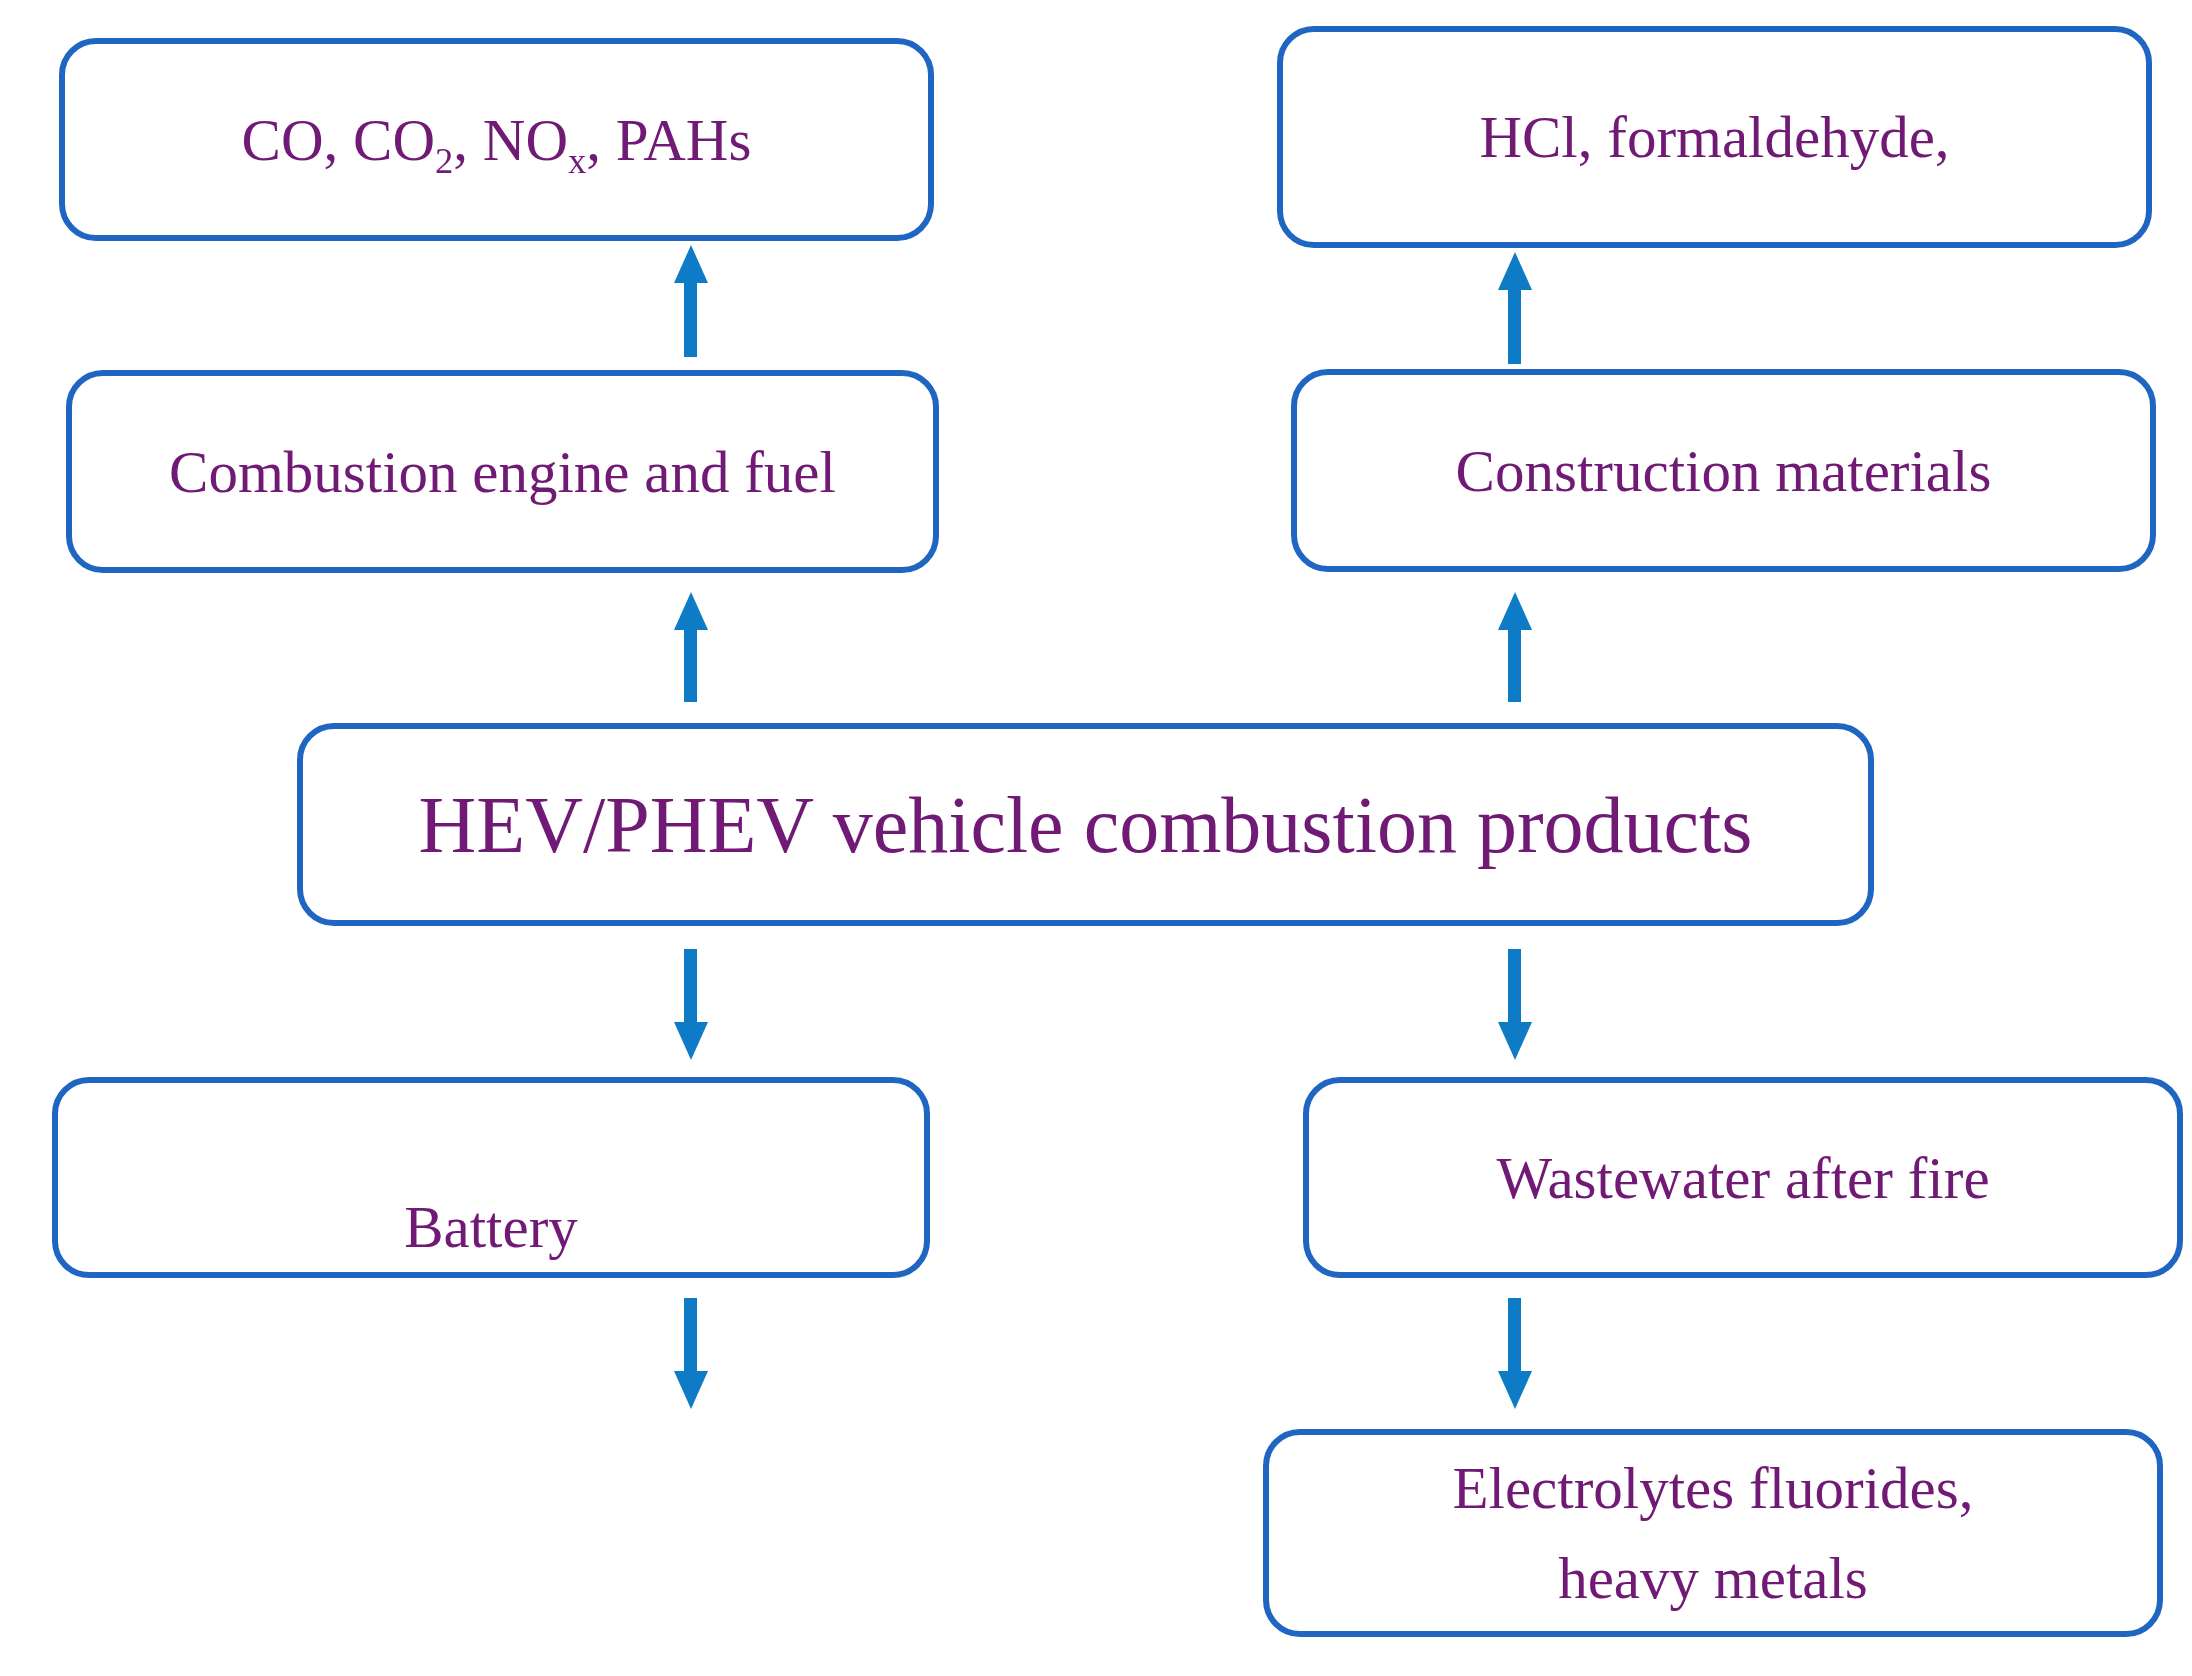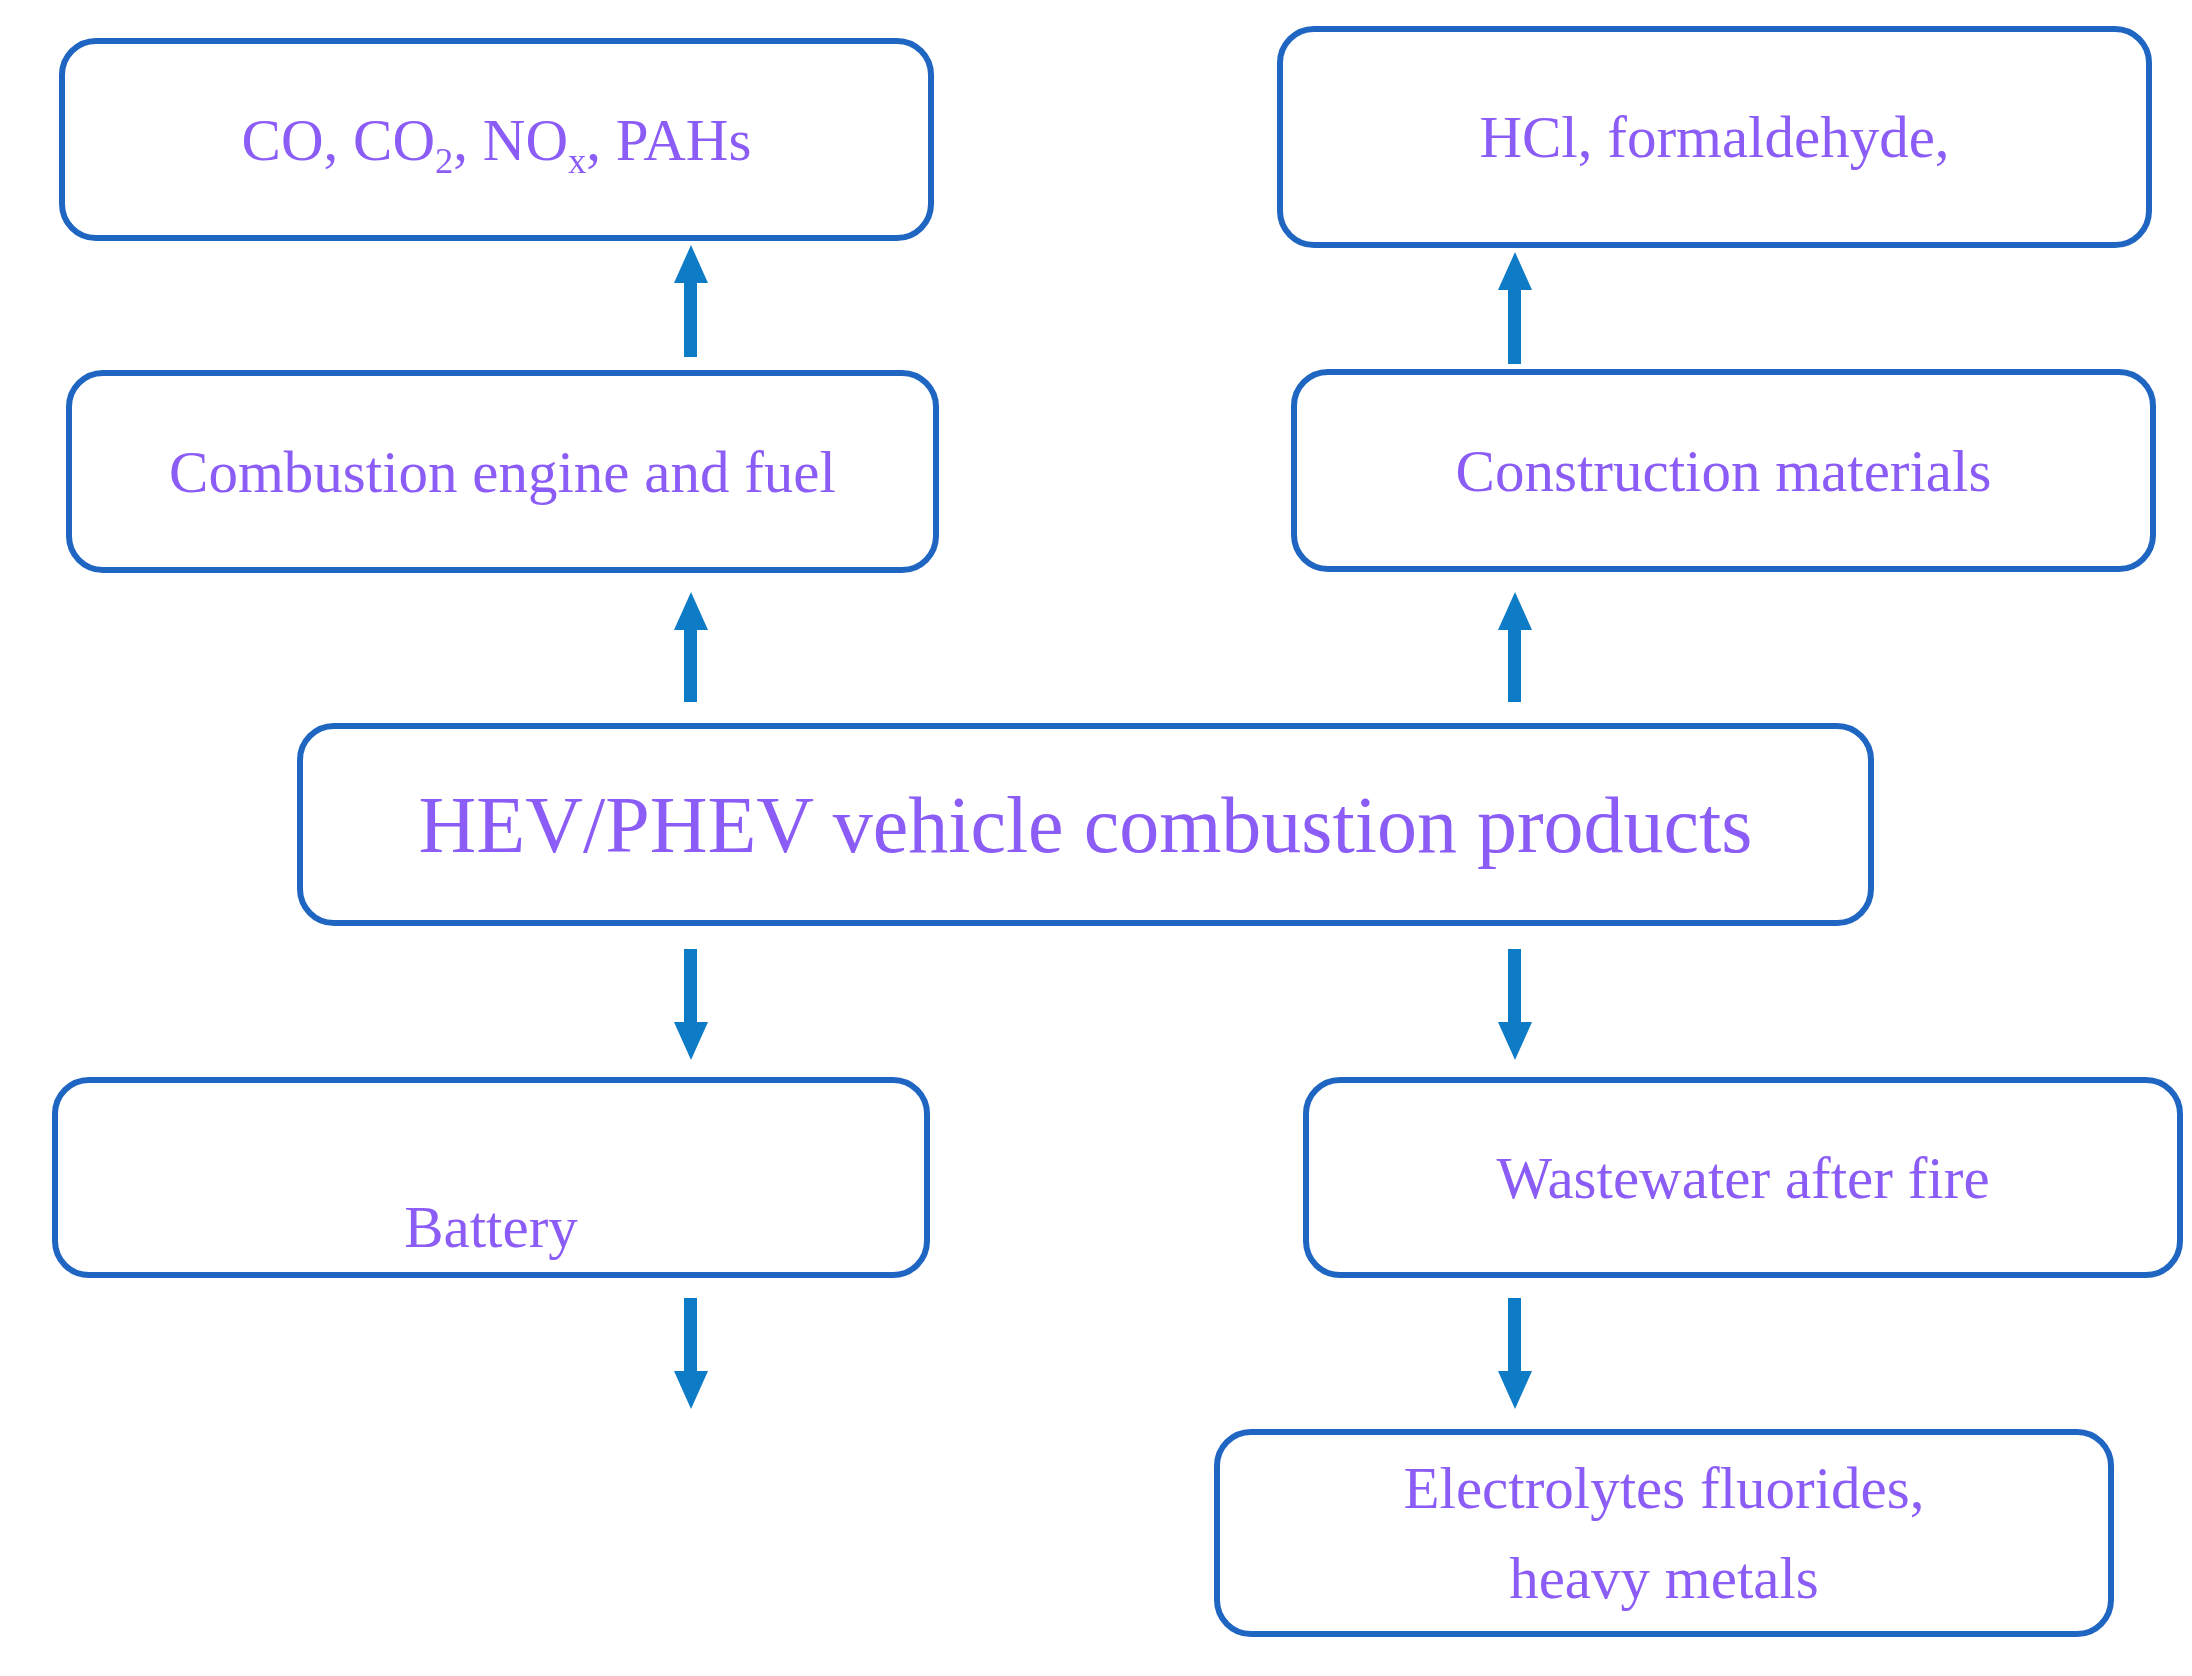--- a/index.html
+++ b/index.html
@@ -1,18 +1,18 @@
 <!DOCTYPE html>
 <html style="--border: #1f65c2; --arrow: #0e7bc6;font-size:14px"><head>
 <meta charset="utf-8">
 <style>
   html,body{margin:0;padding:0;background:#ffffff;}
   .canvas{
     position:relative;width:2192px;height:1676px;background:#ffffff;overflow:hidden;
-    font-family:"Liberation Serif","DejaVu Serif",serif;color:#8b5cf6;
+    font-family:"Liberation Serif","DejaVu Serif",serif;color:#701a75;
   }
   .box{
     position:absolute;border:6.1px solid var(--border,#1f65c2);border-radius:37px;
     background:#ffffff;display:flex;flex-direction:column;align-items:center;justify-content:center;
     box-sizing:border-box;text-align:center;
   }
   .box .line{font-size:59px;line-height:90px;white-space:nowrap;}
   .box.big .line{font-size:80px;line-height:96px;}
   sub.subscript{font-size:0.62em;line-height:0;}
   .arrow{position:absolute;width:35px;display:flex;flex-direction:column;align-items:center;}
@@ -89,19 +89,19 @@
   <div class="arrow" style="left:673px;top:1298px;height:111px;">
     <div class="shaft"></div>
     <div class="head-down"></div>
   </div>
   <div class="arrow" style="left:1497px;top:1298px;height:111px;">
     <div class="shaft"></div>
     <div class="head-down"></div>
   </div>
 
 
-  <div class="box" style="left:1214px;top:1429px;width:900px;height:208px;">
+  <div class="box" style="left:1263px;top:1429px;width:900px;height:208px;">
     <div class="line">Electrolytes fluorides,</div>
     <div class="line">heavy metals</div>
   </div>
 
 </div>
 
 
 </body></html>

